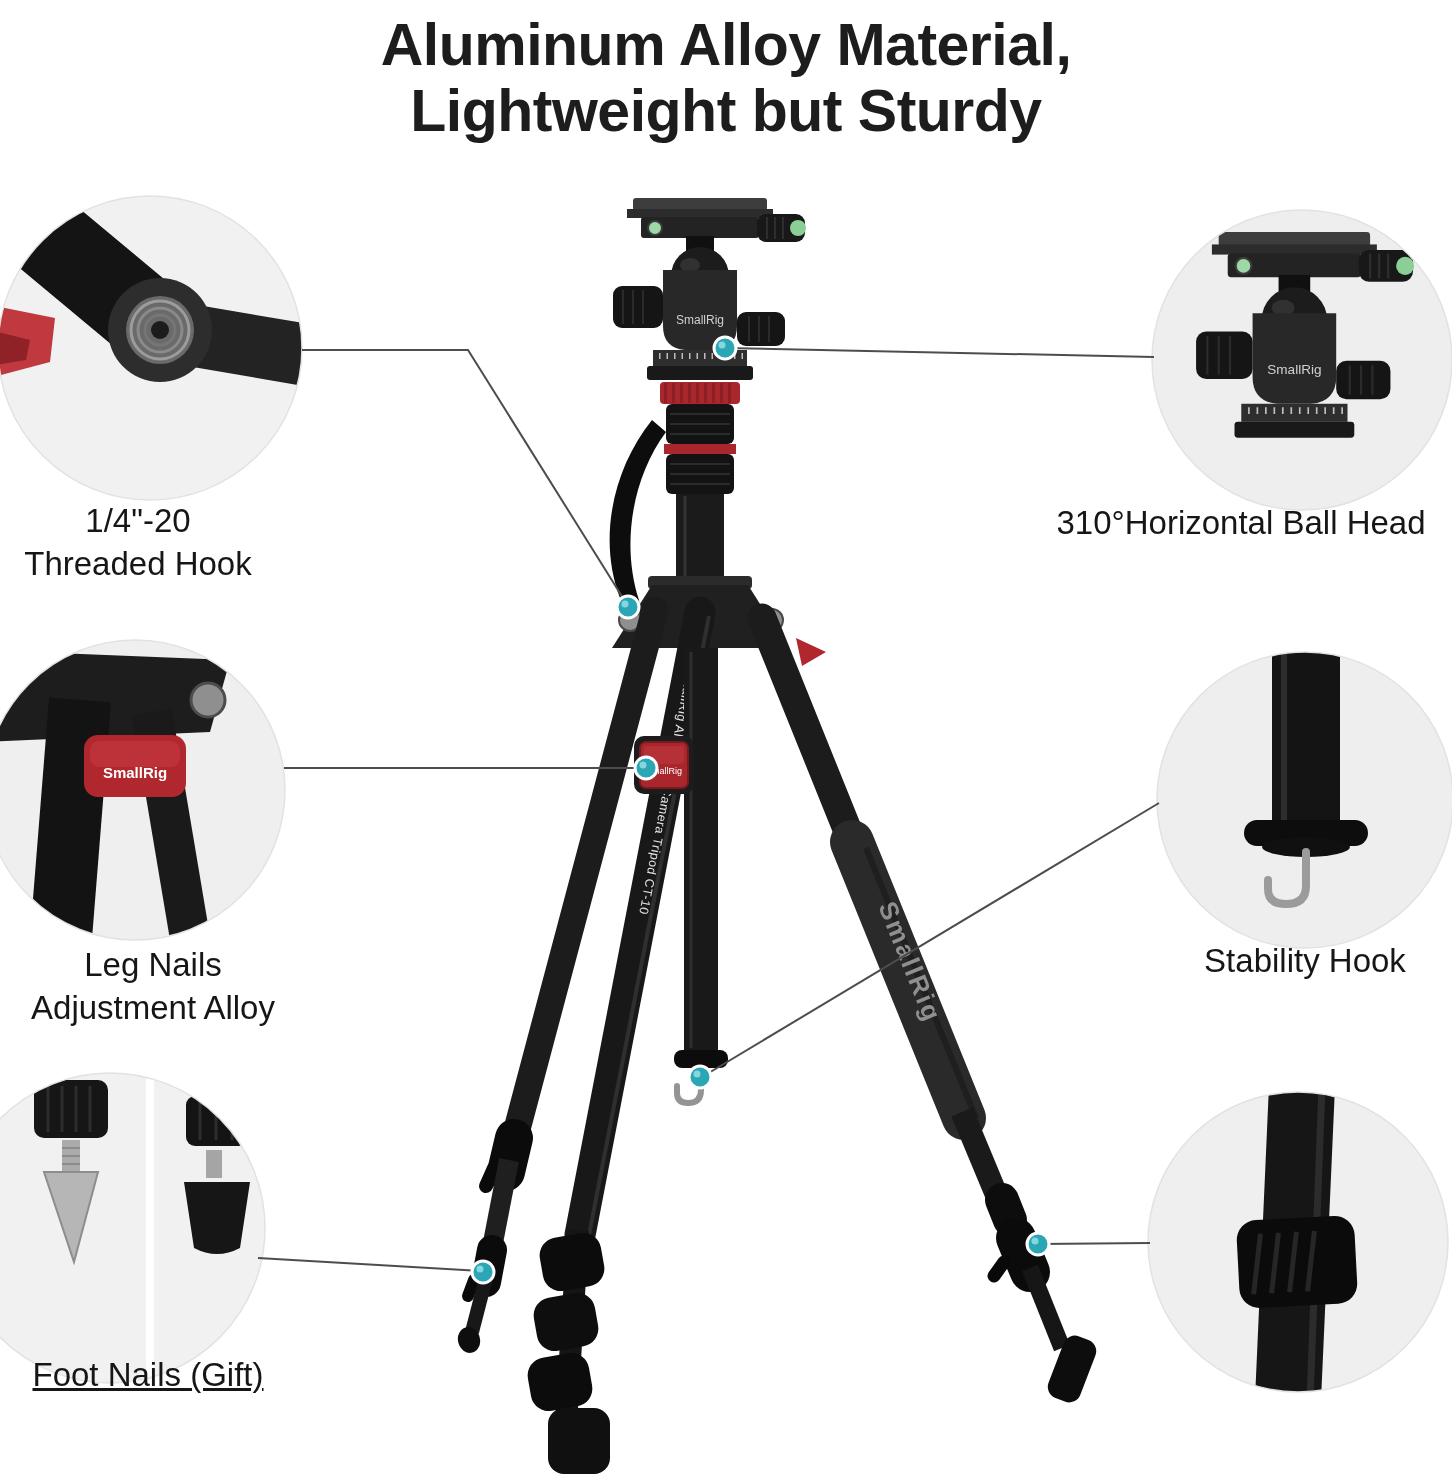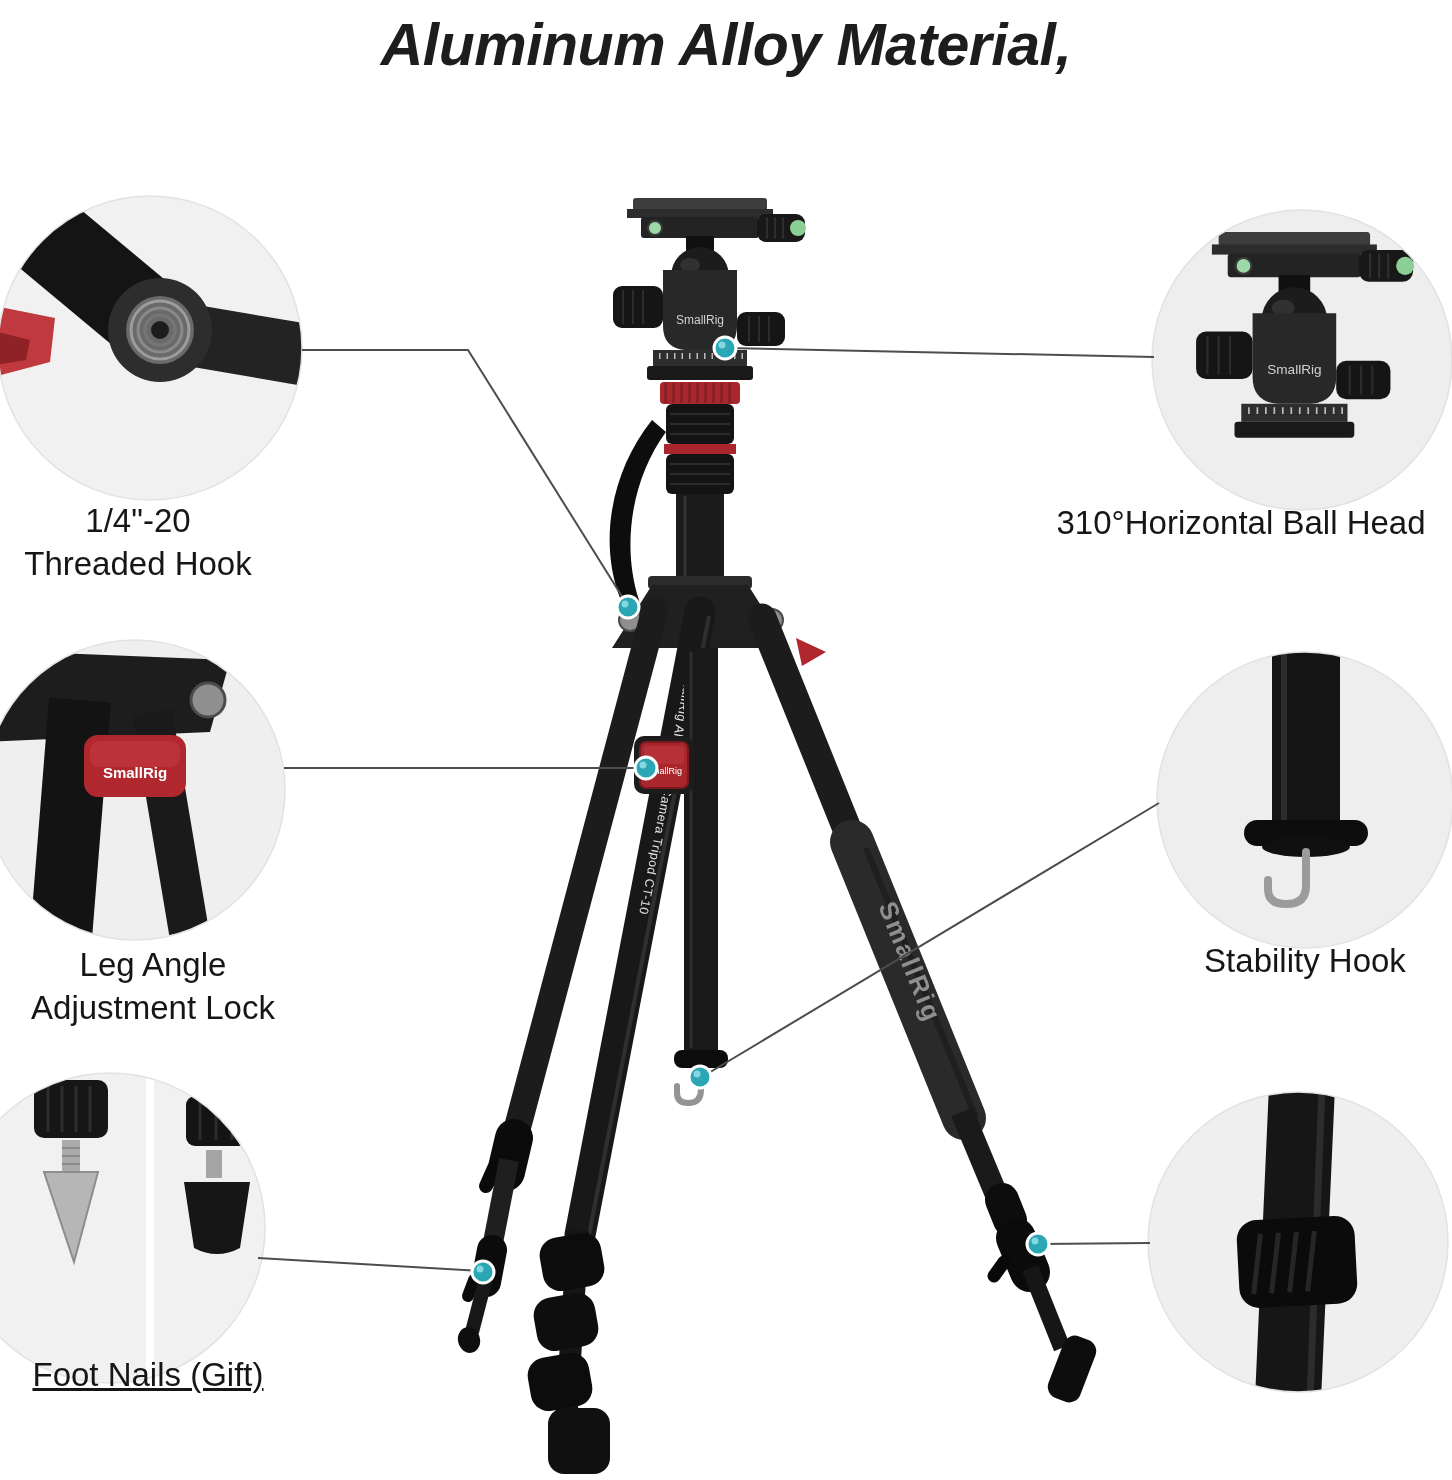--- a/index.html
+++ b/index.html
@@ -7,41 +7,42 @@
     position:relative;
     width:1452px;height:1480px;
     background:#ffffff;
     overflow:hidden;
     font-family:"Liberation Sans", sans-serif;
   }
   .title{
     position:absolute;top:12px;left:0;width:100%;
     text-align:center;
     font-size:59px;font-weight:700;line-height:1.12;
-    letter-spacing:-0.5px;color:#1d1d1d;font-style:italic;
+    letter-spacing:-0.5px;color:#1d1d1d;
   }
   .stage{position:absolute;top:0;left:0;}
   .callout-label{
     position:absolute;text-align:center;
     font-size:33px;line-height:1.3;color:#161616;font-weight:400;
   }
   .lbl-threaded{left:0;width:276px;top:500px;}
   .lbl-angle{left:0;width:306px;top:944px;}
   .lbl-footnails{left:0;width:296px;top:1354px;text-decoration:underline;}
   .lbl-ballhead{left:1030px;width:422px;top:502px;}
   .lbl-hook{left:1140px;width:330px;top:940px;}
   .lbl-fliplock{left:1132px;width:320px;top:1404px;}
 </style>
 </head>
 <body>
 
 <div class="page">
 
   <div class="title">
     <div>Aluminum Alloy Material,</div>
+    <div>Lightweight but Sturdy</div>
   </div>
 
   <svg class="stage" width="1452" height="1480" viewBox="0 0 1452 1480">
     <defs>
       <clipPath id="c1">
           <circle cx="150" cy="348" r="152"></circle>
         </clipPath>
       <clipPath id="c2">
           <circle cx="135" cy="790" r="150"></circle>
         </clipPath>
@@ -284,22 +285,22 @@
       <use href="#dot" transform="translate(1038,1244)"></use>
     </g>
   </svg>
 
   <div class="callout-label lbl-threaded">
     <div>1/4"-20</div>
     <div>Threaded Hook</div>
   </div>
 
   <div class="callout-label lbl-angle">
-    <div>Leg Angle</div>
-    <div>Adjustment Lock</div>
+    <div>Leg Nails</div>
+    <div>Adjustment Alloy</div>
   </div>
 
   <div class="callout-label lbl-footnails">
     <div>Foot Nails (Gift)</div>
   </div>
 
   <div class="callout-label lbl-ballhead">
     <div>310°Horizontal Ball Head</div>
   </div>
 

